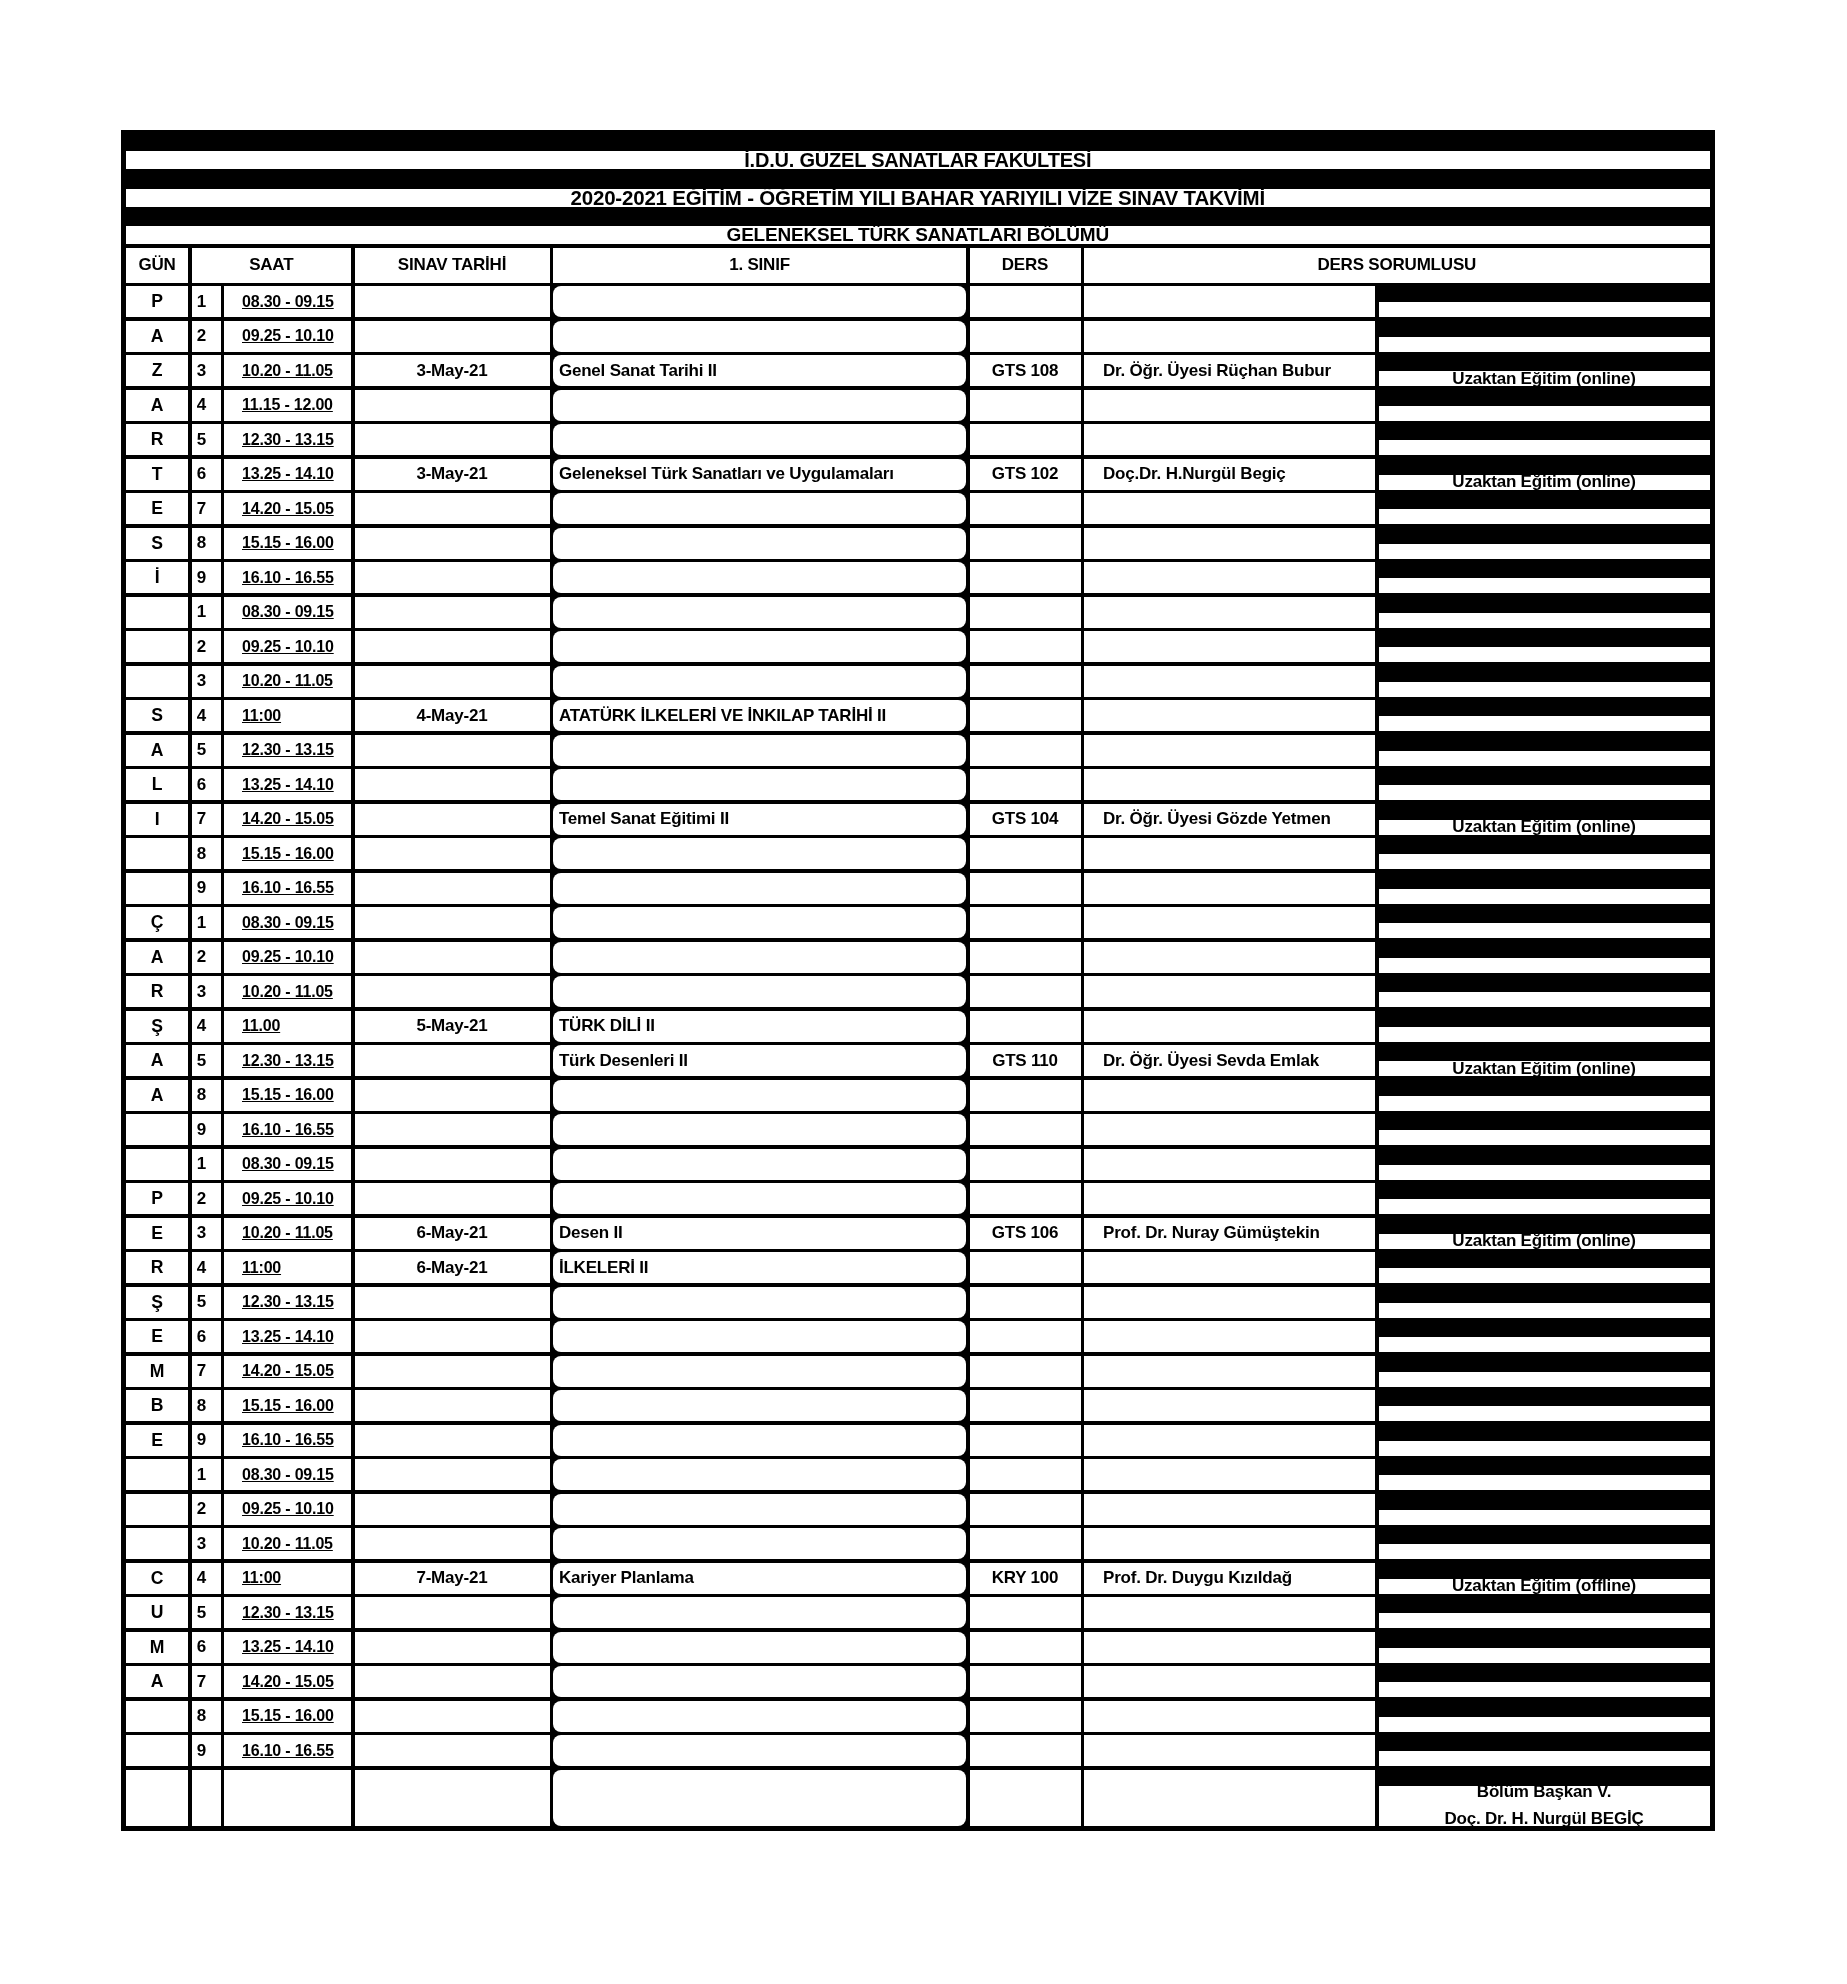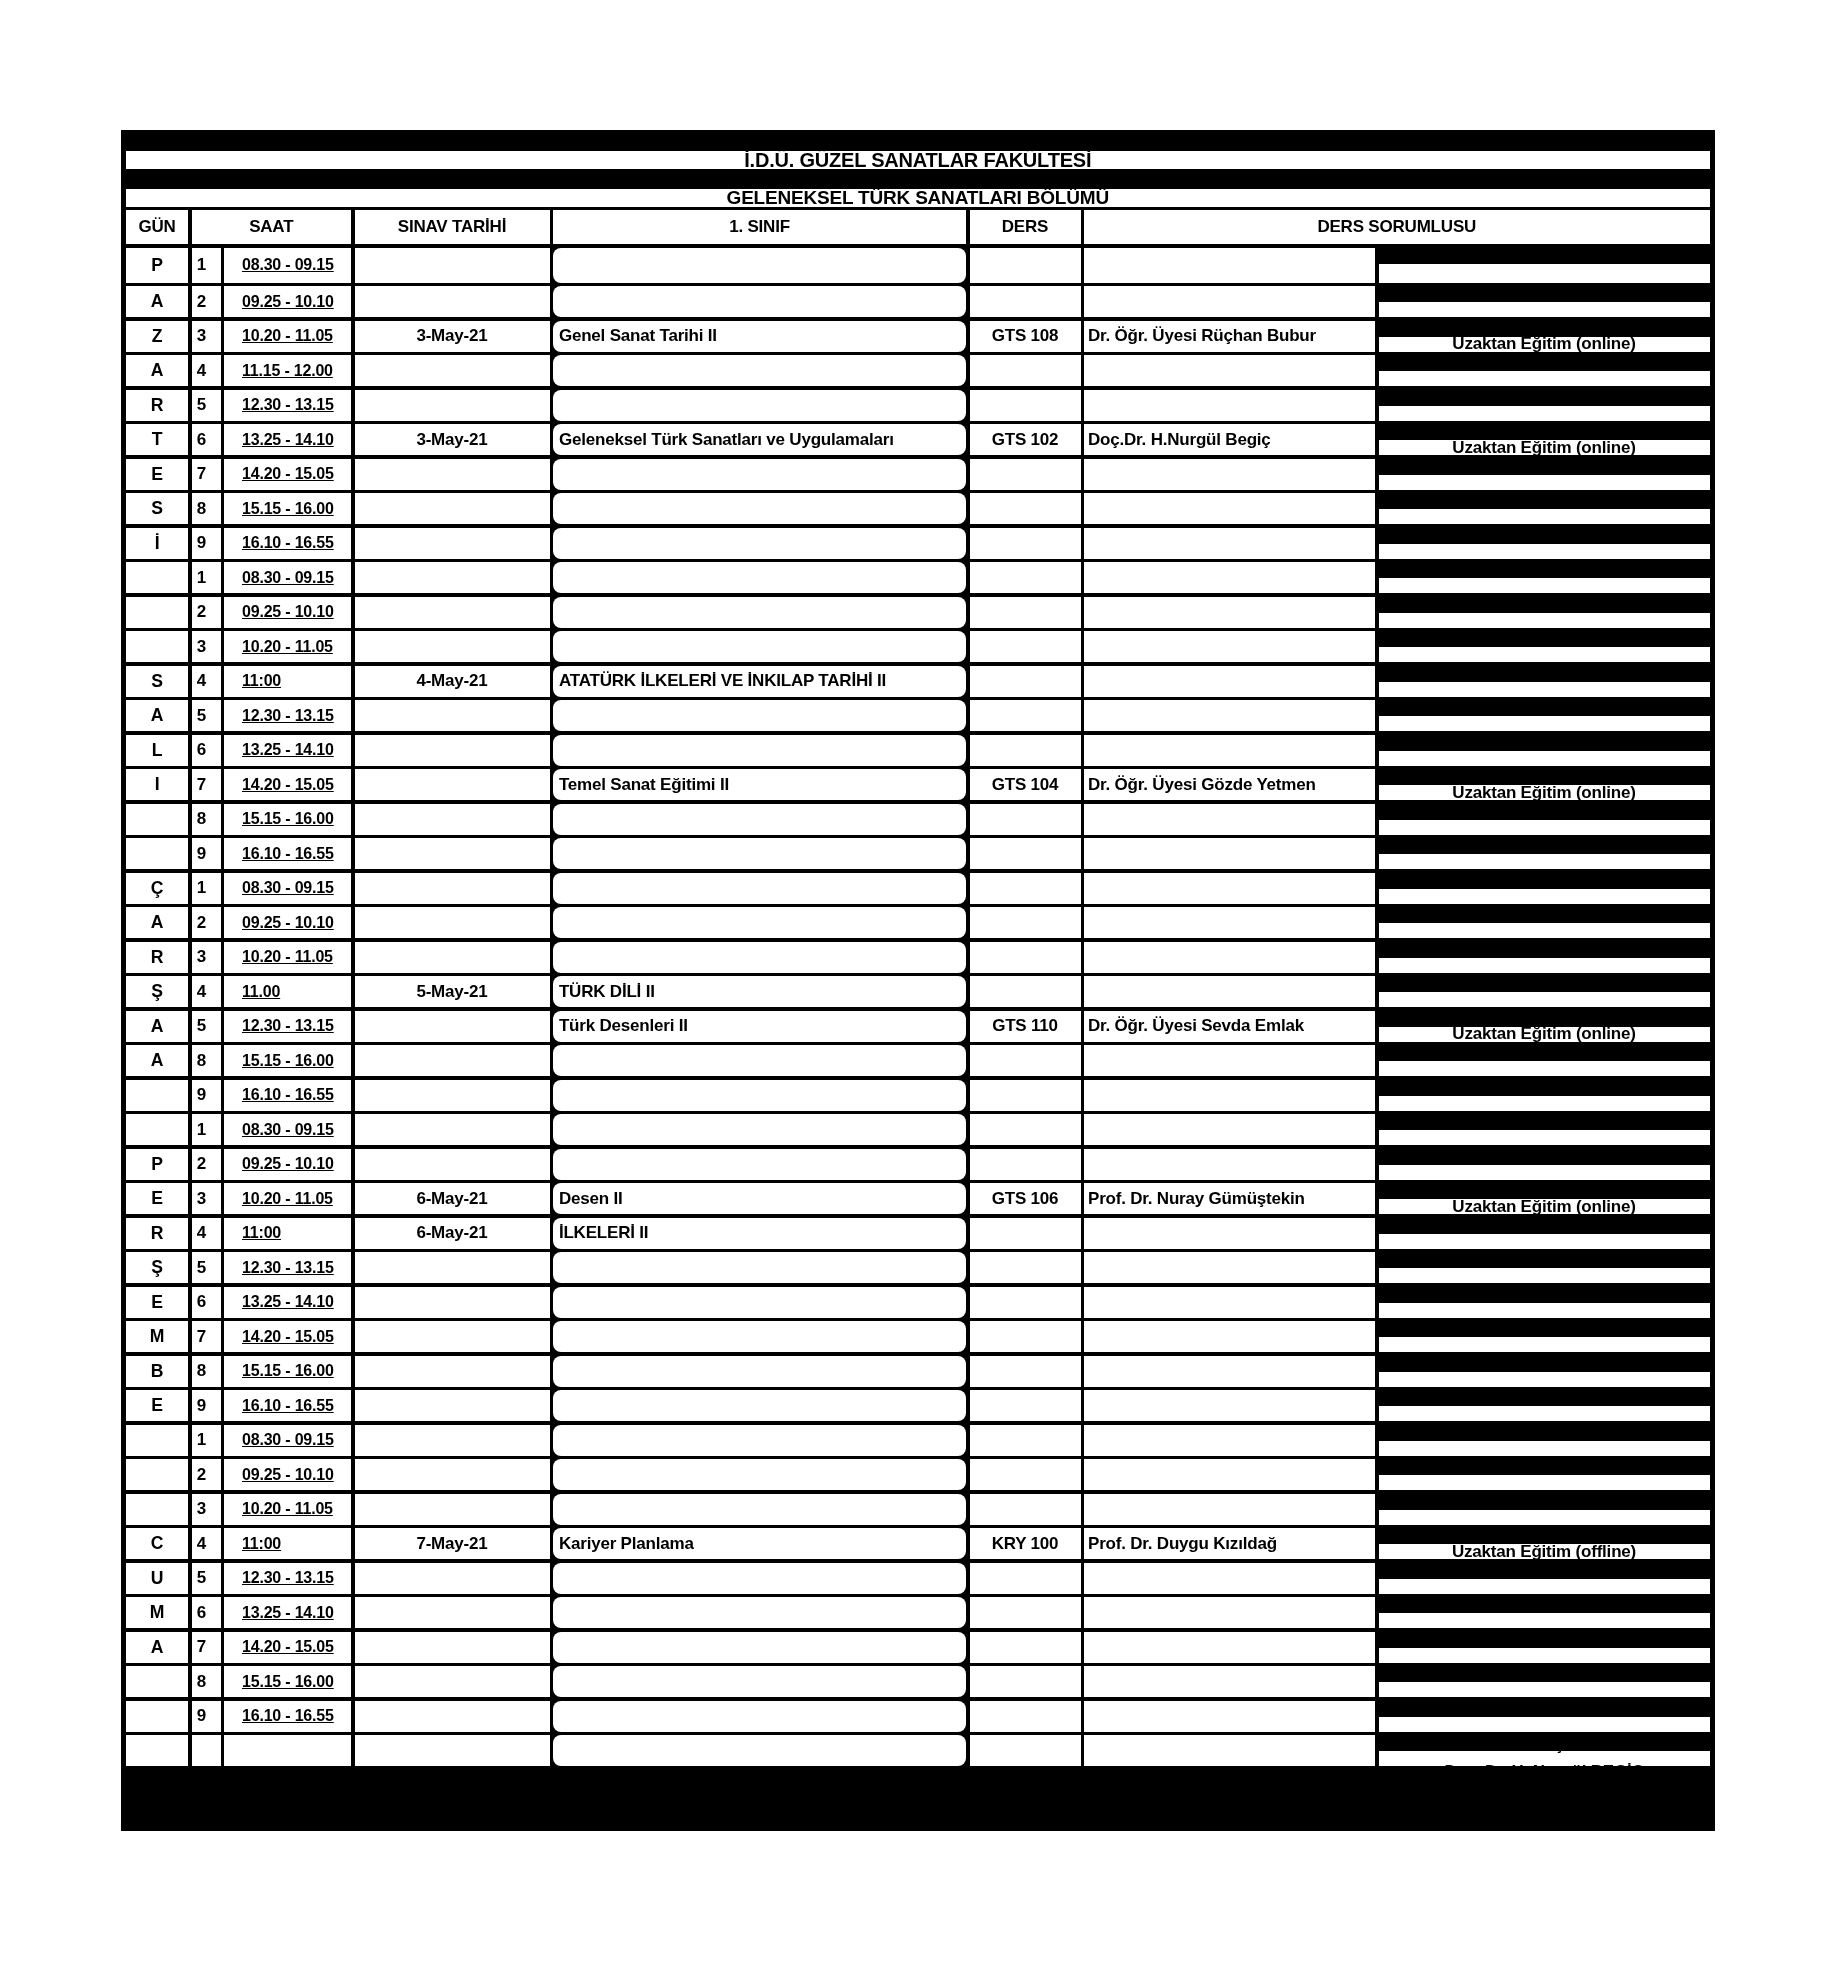--- a/index.html
+++ b/index.html
@@ -39,34 +39,35 @@
   .t3 { font-size: 19px; }
   .hcell { justify-content: center; font-size: 17px; }
   .h-saat { grid-column: 2 / 4; }
   .h-sorumlu { grid-column: 7 / 9; }
   .c-day  { justify-content: center; font-size: 17.6px; }
   .c-num  { justify-content: flex-start; padding-left: 5.3px; font-size: 17px; }
   .c-time { justify-content: flex-start; padding-left: 18px; font-size: 16px; text-decoration: underline; }
   .c-date { justify-content: center; font-size: 17px; }
   .c-course { justify-content: flex-start; padding-left: 5.9px; font-size: 17px; border-radius: 8px; }
   .c-code { justify-content: center; font-size: 17px; }
-  .c-name { justify-content: flex-start; padding-left: 4px; font-size: 17px; }
+  .c-name { justify-content: flex-start; padding-left: 19px; font-size: 17px; }
   .c-loc  { justify-content: center; font-size: 17px; margin-top: 16px; }
   .footer-loc {
     flex-direction: column;
     justify-content: center;
     font-size: 17px;
     line-height: 1.55;
   }
 </style>
 </head>
 <body>
 
 <div id="sheet">
   <div class="span-all t1">İ.D.Ü. GÜZEL SANATLAR FAKÜLTESİ</div>
+  <div class="span-all t2">2020-2021 EĞİTİM - ÖĞRETİM YILI BAHAR YARIYILI VİZE SINAV TAKVİMİ</div>
   <div class="span-all t3">GELENEKSEL TÜRK SANATLARI BÖLÜMÜ</div>
 
   <div class="hcell">GÜN</div>
   <div class="hcell h-saat">SAAT</div>
   <div class="hcell">SINAV TARİHİ</div>
   <div class="hcell">1. SINIF</div>
   <div class="hcell">DERS</div>
   <div class="hcell h-sorumlu">DERS SORUMLUSU</div>
 
   <div class="c-day">P</div>

